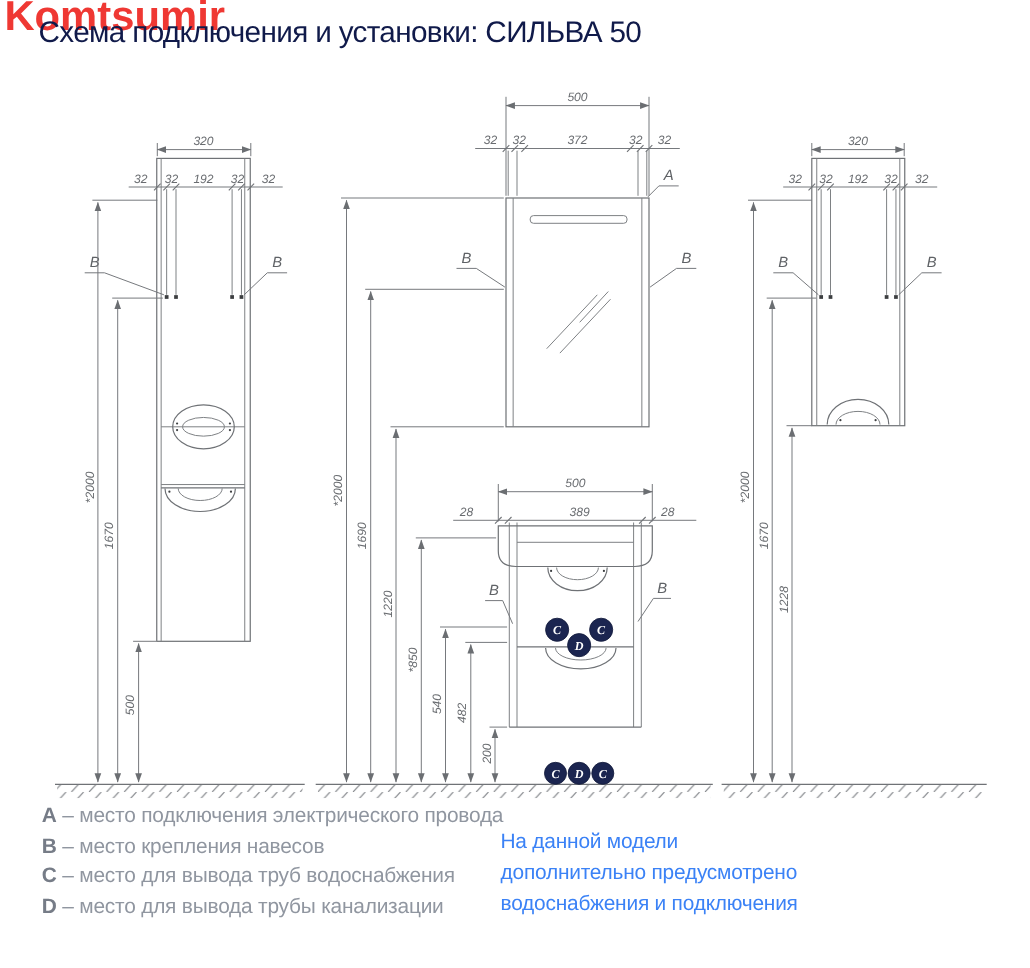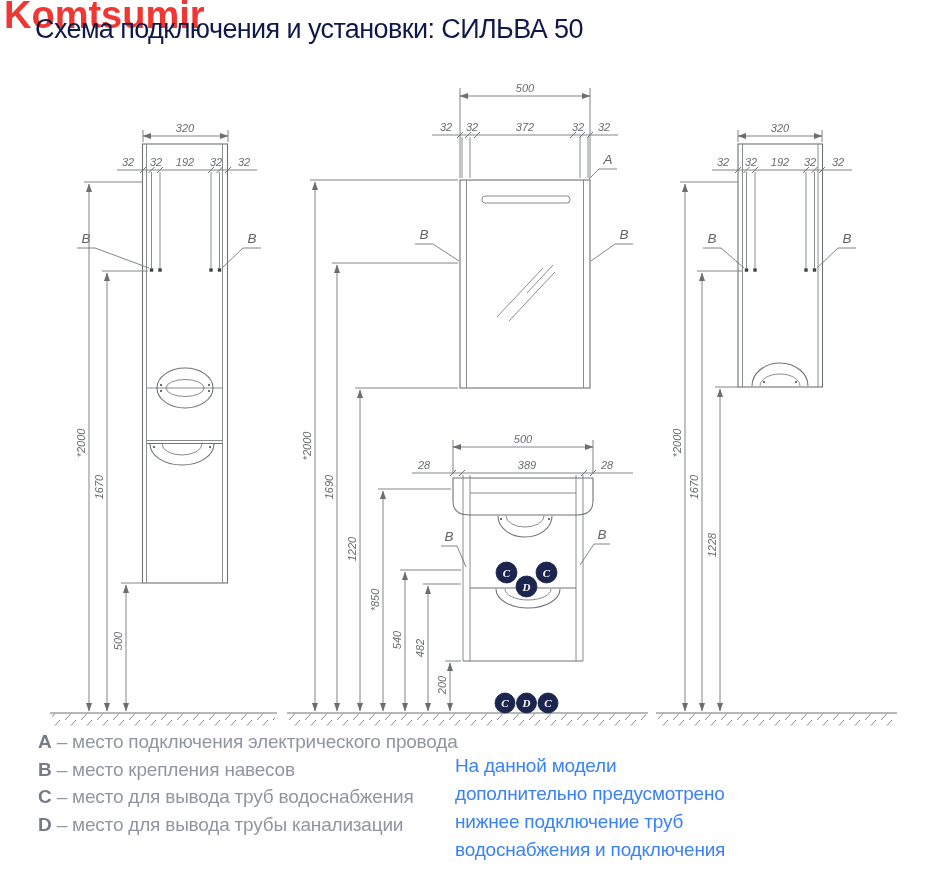--- a/index.html
+++ b/index.html
@@ -309,17 +309,16 @@
     </div>
     <div class="legend-row">
       <span class="legend-key">D</span>
       <span>– место для вывода трубы канализации</span>
     </div>
   </div>
 
   <div class="note">
     <div>На данной модели</div>
     <div>дополнительно предусмотрено</div>
-    <div>нижнее подключение труб</div>
     <div>водоснабжения и подключения</div>
   </div>
 
 </div>
 
 </body></html>

